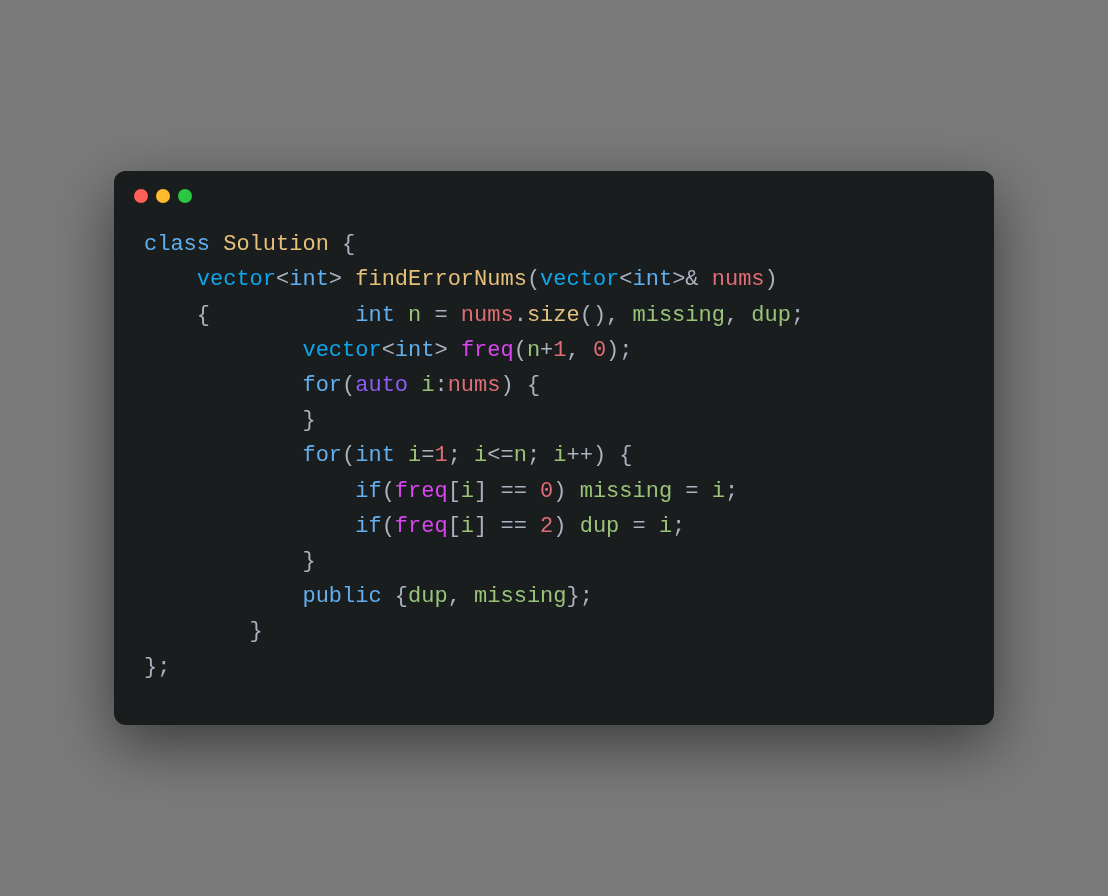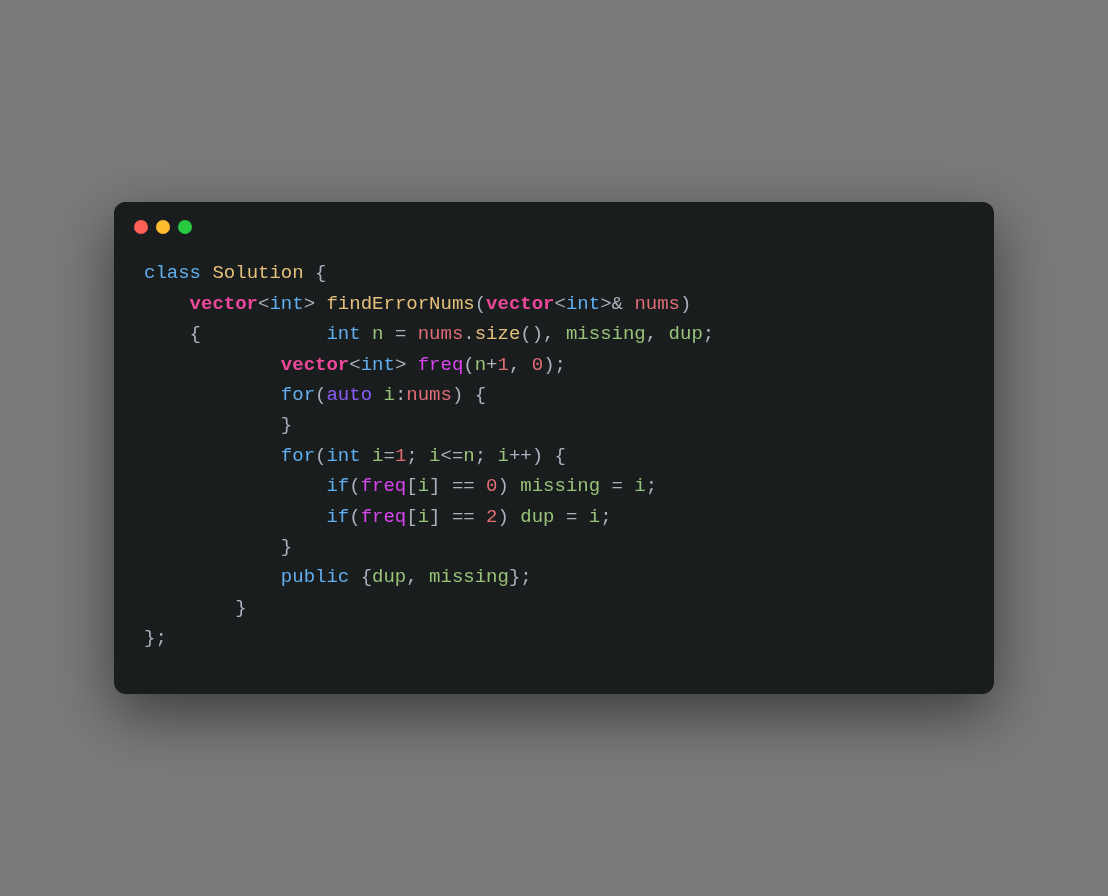--- a/index.html
+++ b/index.html
@@ -35,35 +35,35 @@
       height: 14px;
       border-radius: 50%;
     }
 
     .dot-red { background-color: #ff5f57; }
     .dot-yellow { background-color: #febc2e; }
     .dot-green { background-color: #28c840; }
 
     .code-area {
       padding: 10px 30px 40px 30px;
-      font-size: 19px;
+      font-size: 22px;
       line-height: 1.6;
       color: #e0e0e0;
     }
 
     .code-line {
       white-space: pre;
       display: block;
     }
 
     
     .kw-class { color: #61afef; }         
     .kw-solution { color: #e5c07b; }      
     .kw-public { color: #61afef; }        
-    .kw-vector { color: #ec4899; font-weight: bold; }        
+    .kw-vector { color: #0ea5e9; }        
     .kw-int-type { color: #61afef; }      
     .kw-auto { color: #8b5cf6; }          
     .kw-for { color: #61afef; }           
     .kw-if { color: #61afef; }            
     .kw-return { color: #61afef; }        
     .fn-name { color: #e5c07b; }          
     .param { color: #e06c75; }            
     .num { color: #e06c75; }              
     .var-n { color: #98c379; }            
     .var-missing { color: #98c379; }      

